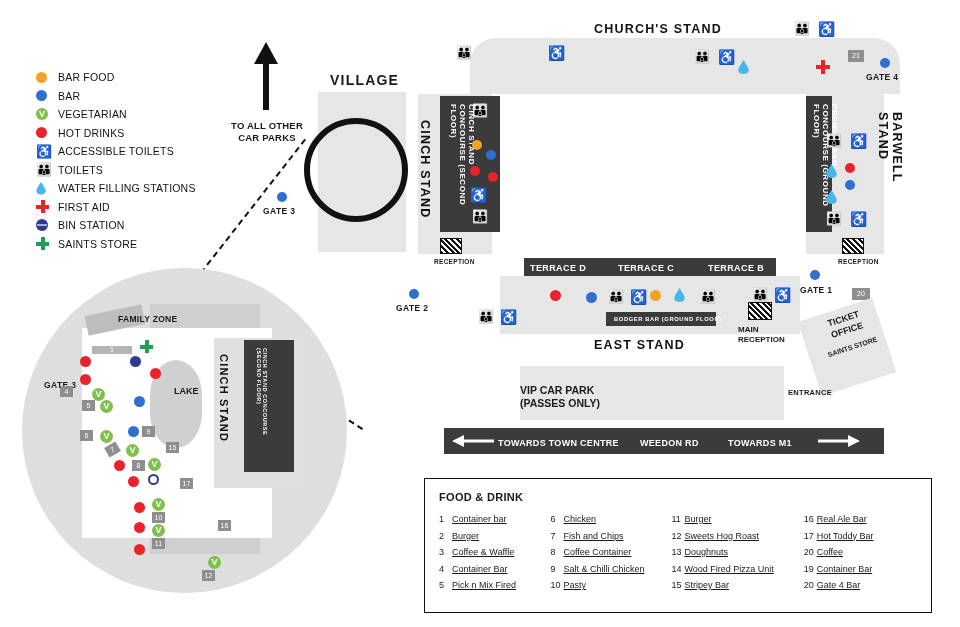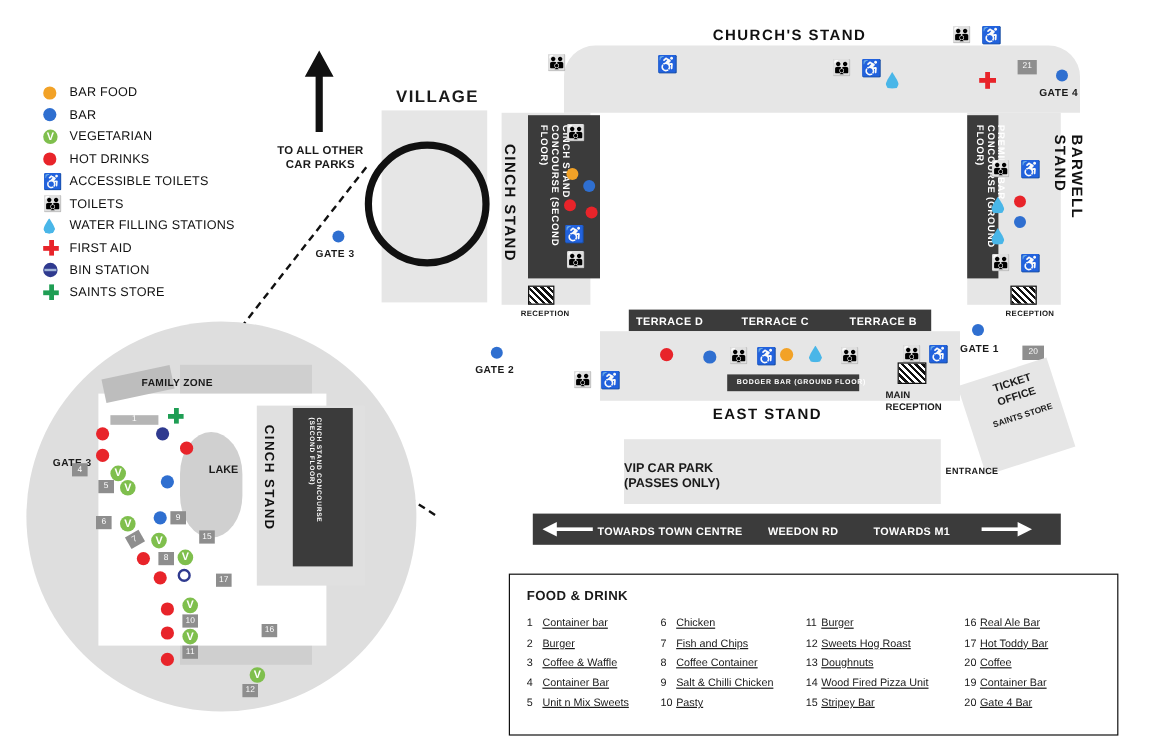--- a/index.html
+++ b/index.html
@@ -335,21 +335,21 @@
 </div>
 
 <div id="food" class="abs">
   <h3 style="padding:12px 0 8px 14px;">FOOD &amp; DRINK</h3>
   <div class="fd-cols">
     <div class="fd-col" style="width:118px;">
       <div class="fd-item"><span class="fd-n">1</span><span>Container bar</span></div>
       <div class="fd-item"><span class="fd-n">2</span><span>Burger</span></div>
       <div class="fd-item"><span class="fd-n">3</span><span>Coffee &amp; Waffle</span></div>
       <div class="fd-item"><span class="fd-n">4</span><span>Container Bar</span></div>
-      <div class="fd-item"><span class="fd-n">5</span><span>Unit n Mix Sweets</span></div>
+      <div class="fd-item"><span class="fd-n">5</span><span>Pick n Mix Fired</span></div>
     </div>
     <div class="fd-col" style="width:128px;">
       <div class="fd-item"><span class="fd-n">6</span><span>Chicken</span></div>
       <div class="fd-item"><span class="fd-n">7</span><span>Fish and Chips</span></div>
       <div class="fd-item"><span class="fd-n">8</span><span>Coffee Container</span></div>
       <div class="fd-item"><span class="fd-n">9</span><span>Salt &amp; Chilli Chicken</span></div>
       <div class="fd-item"><span class="fd-n">10</span><span>Pasty</span></div>
     </div>
     <div class="fd-col" style="width:140px;">
       <div class="fd-item"><span class="fd-n">11</span><span>Burger</span></div>

